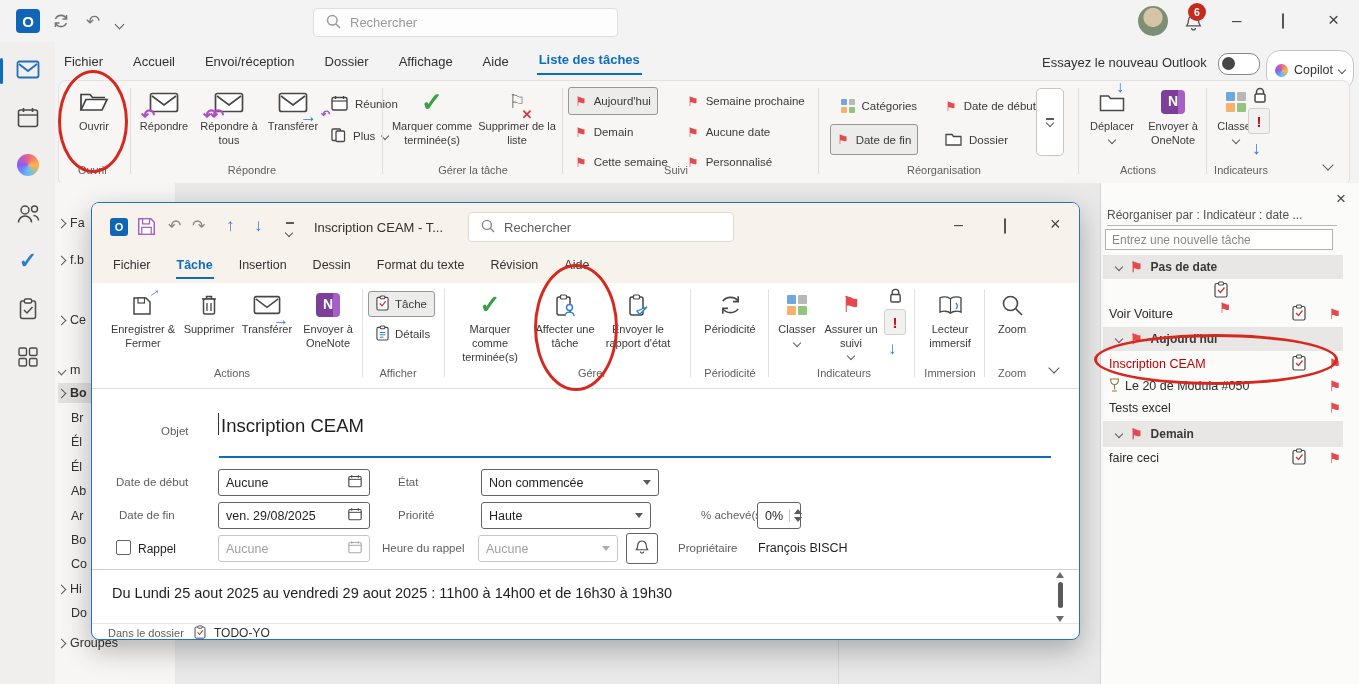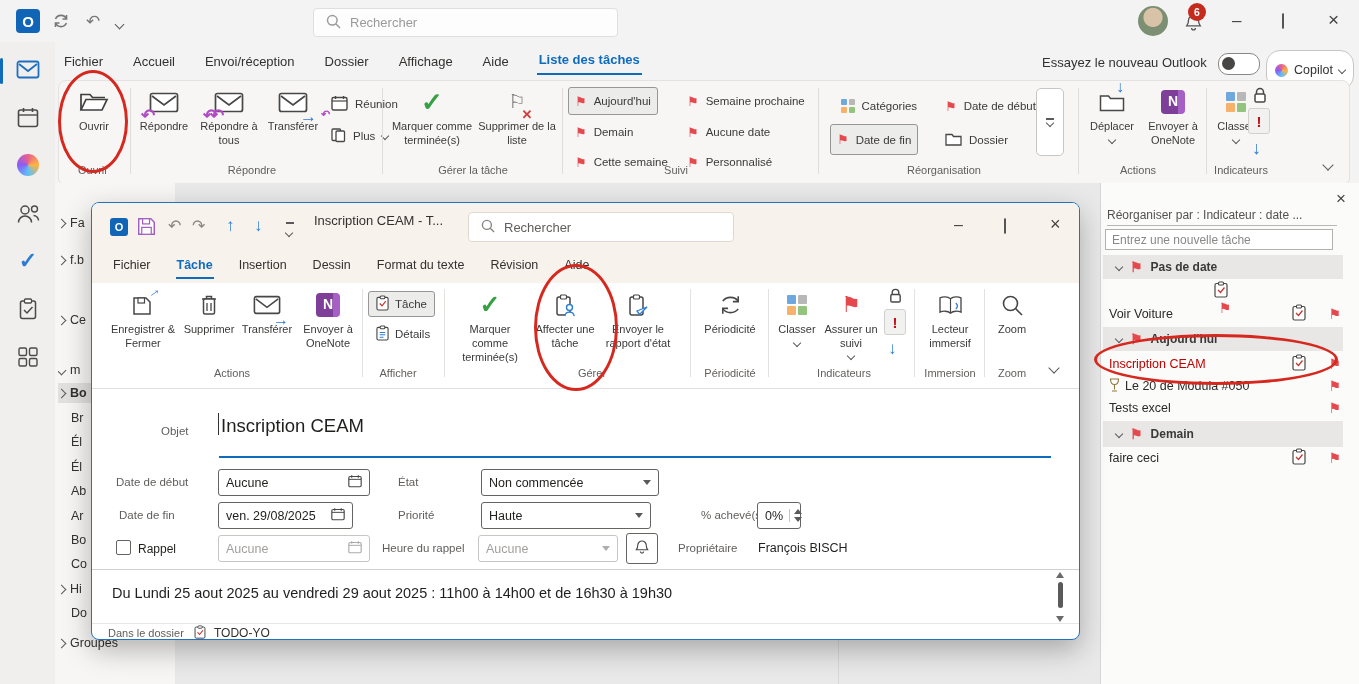--- a/index.html
+++ b/index.html
@@ -493,21 +493,21 @@
             <path d="M2 2 h14 l4 4 v14 H2 Z" fill="#fff" stroke="#a15fc2" stroke-width="1.7"></path>
             <rect x="6.5" y="2" width="8" height="6" fill="#fff" stroke="#a15fc2" stroke-width="1.4"></rect>
             <rect x="5.5" y="12" width="11" height="8" fill="#fff" stroke="#a15fc2" stroke-width="1.4"></rect>
           </svg>
       </div>
       <div class="abs" style="left:76px;top:13px;font-size:16px;color:#8a8886;">↶</div>
       <div class="abs" style="left:100px;top:13px;font-size:16px;color:#8a8886;">↷</div>
       <div class="abs blue" style="left:134px;top:13px;font-size:17px;font-weight:bold;">↑</div>
       <div class="abs blue" style="left:162px;top:13px;font-size:17px;font-weight:bold;">↓</div>
       <div class="abs" style="left:194px;top:19px;"><span style="display:block;width:8px;height:1.5px;background:#5a5a5a;margin-bottom:1px;"></span><span class="cd" style="width:5px;height:5px;"></span></div>
-      <div class="abs nw" style="left:222px;top:10px;font-size:13px;color:#323130;">Inscription CEAM - T...</div>
+      <div class="abs nw" style="left:222px;top:17px;font-size:13px;color:#323130;">Inscription CEAM - T...</div>
       <div class="abs" style="left:376px;top:9px;width:266px;height:30px;background:#fff;border:1px solid #e0d8d0;border-radius:4px;display:flex;align-items:center;gap:9px;padding:0 12px;box-sizing:border-box;">
         <span><svg width="14" height="14" viewBox="0 0 15 15">
               <circle cx="6.3" cy="6.3" r="4.8" fill="none" stroke="#8a8886" stroke-width="1.5"></circle>
               <path d="M10 10 L14 14" stroke="#8a8886" stroke-width="1.5"></path>
             </svg></span>
         <span style="color:#605e5c;font-size:13px;">Rechercher</span>
       </div>
       <div class="winbtn" style="left:862px;top:14px;font-size:16px;">–</div>
       <div class="abs" style="left:912px;top:16px;"><span class="maxbox"></span></div>
       <div class="winbtn" style="left:958px;top:12px;font-size:18px;">×</div>
@@ -699,21 +699,21 @@
             <path d="M4.5 1 v3 M12.5 1 v3" stroke="#474747" stroke-width="1.4"></path>
           </svg></span>
     </div>
     <div class="lab" style="left:306px;top:273px;">État</div>
     <div class="field" style="left:389px;top:266px;width:178px;">
       <span class="sp">Non commencée</span>
         <span class="dd"></span>
     </div>
 
     <div class="lab" style="left:27px;top:306px;">Date de fin</div>
-    <div class="field" style="left:126px;top:299px;width:135px;">
+    <div class="field" style="left:126px;top:299px;width:152px;">
       <span class="sp">ven. 29/08/2025</span>
       <span><svg width="14" height="14" viewBox="0 0 17 16">
             <rect x="1" y="2.5" width="15" height="12.5" rx="1.5" fill="#fff" stroke="#474747" stroke-width="1.4"></rect>
             <path d="M1 6 h15" stroke="#474747" stroke-width="1.2"></path>
             <path d="M4.5 1 v3 M12.5 1 v3" stroke="#474747" stroke-width="1.4"></path>
           </svg></span>
     </div>
     <div class="lab" style="left:306px;top:306px;">Priorité</div>
     <div class="field" style="left:389px;top:299px;width:170px;">
       <span class="sp">Haute</span>

